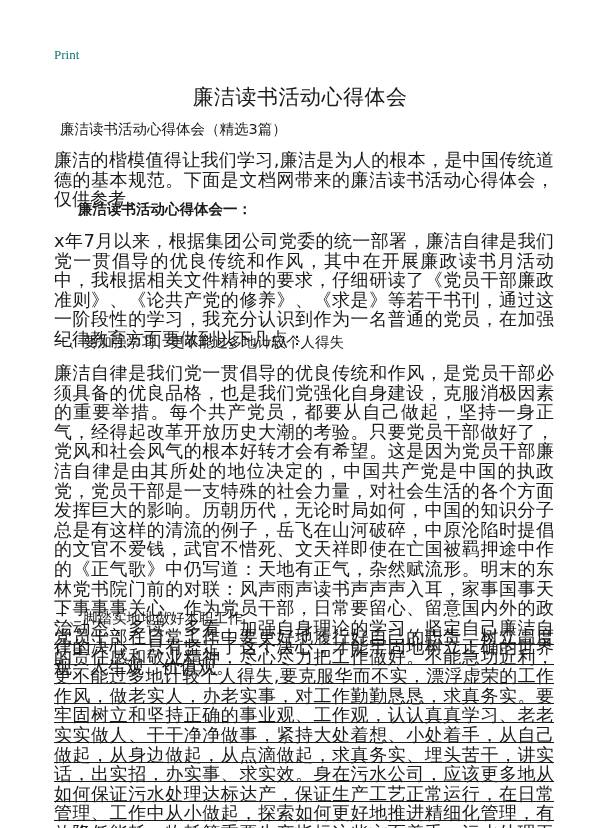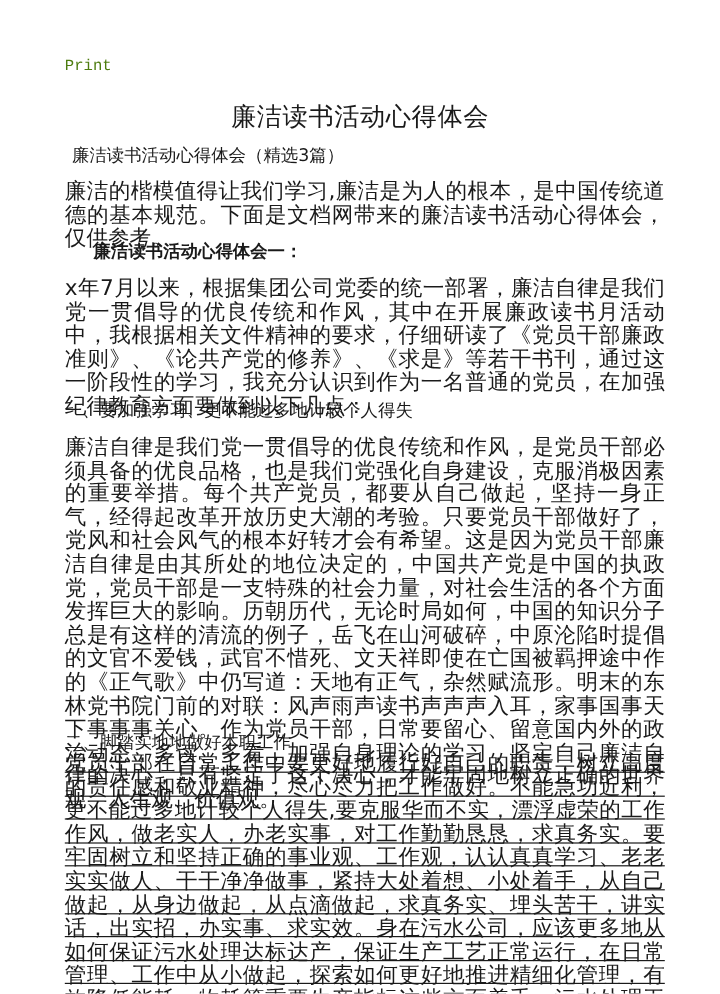--- a/index.html
+++ b/index.html
@@ -1,18 +1,18 @@
 <!DOCTYPE html>
 <html><head>
 <meta charset="utf-8">
 <style>
   html, body { margin:0; padding:0; background:#ffffff; }
   body { width:600px; height:828px; overflow:hidden; position:relative; color:#1a1a1a;
          font-family: "DejaVu Sans", "Liberation Sans", sans-serif; }
-  .print { position:absolute; left:54px; top:47px; font-family:Liberation Mono, monospace; font-size:13px; color:#4d7c0f; }
+  .print { position:absolute; left:54px; top:47px; font-family:Liberation Serif, serif; font-size:13px; color:#0f766e; }
   .title { position:absolute; left:0; width:600px; top:83px; text-align:center; font-size:21px; font-weight:normal; letter-spacing:0.5px; }
   .subtitle { position:absolute; left:60px; top:120px; font-size:14.5px; }
   .para { position:absolute; left:54px; width:500px; font-size:18px; line-height:19.6px; text-align:justify; }
   .heading-bold { position:absolute; left:54px; font-size:14.5px; font-weight:bold; }
   .section { position:absolute; left:54px; font-size:14.5px; }
 </style>
 </head>
 <body>
 
 <div class="print">Print</div>

